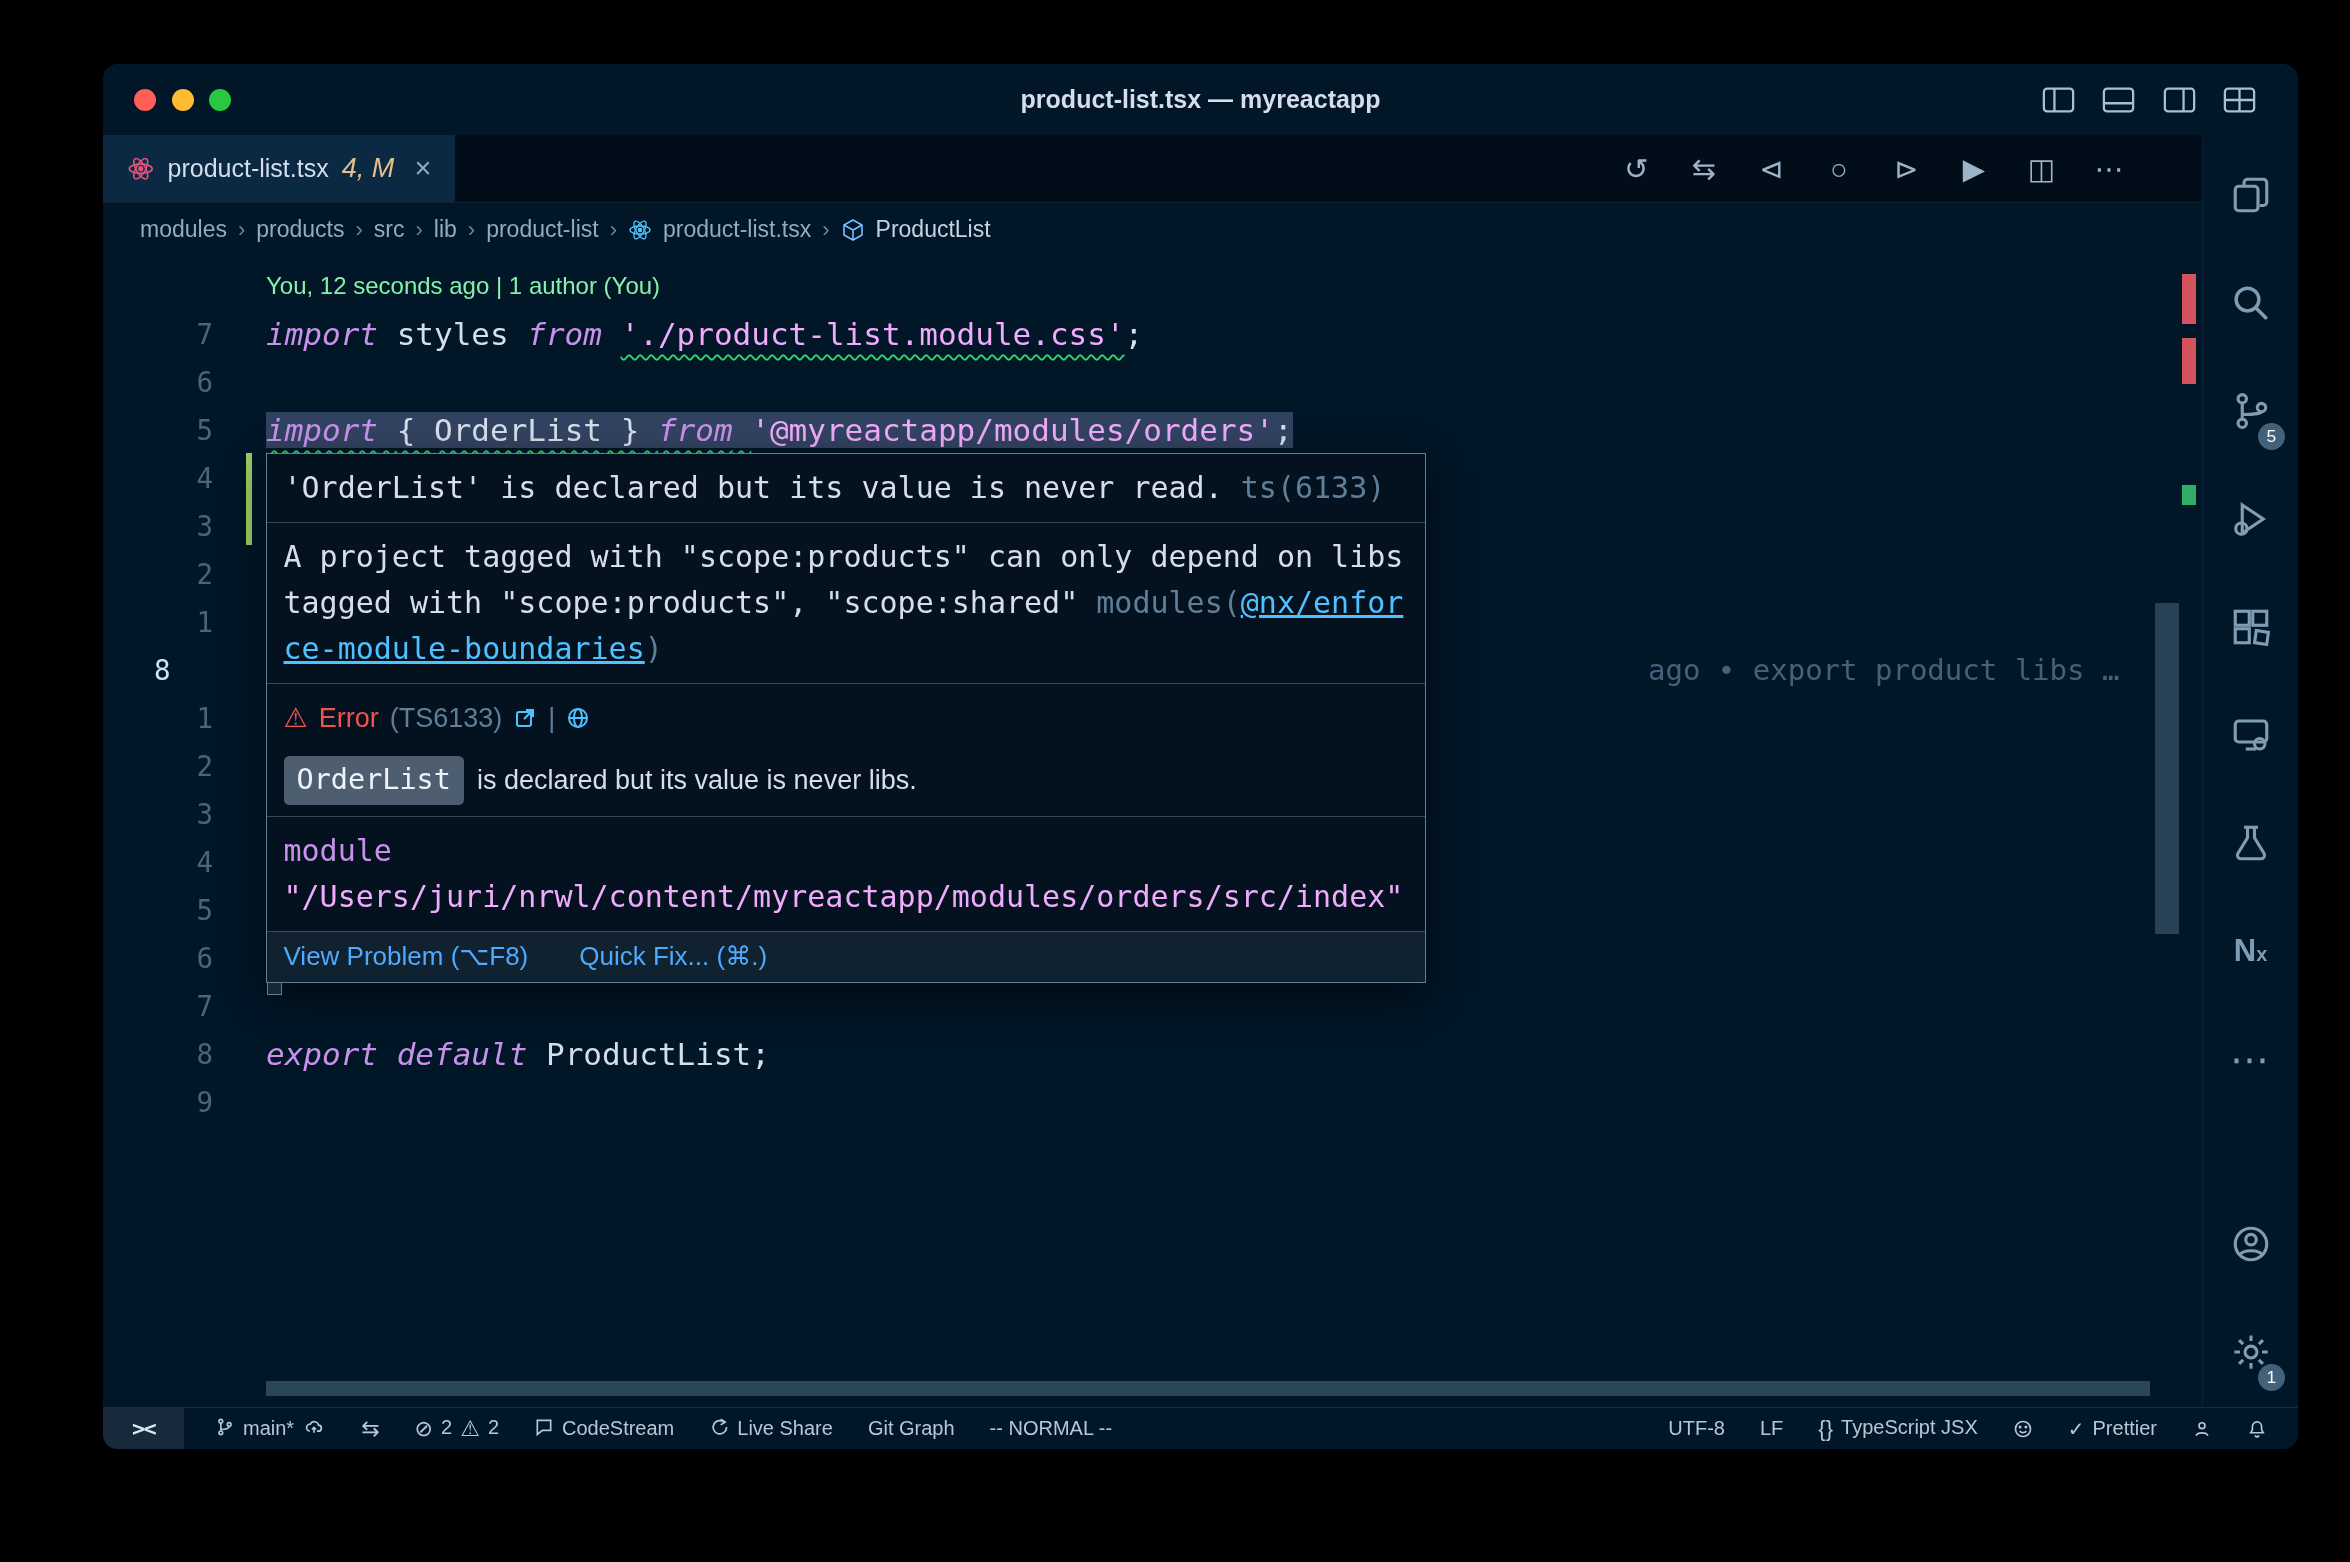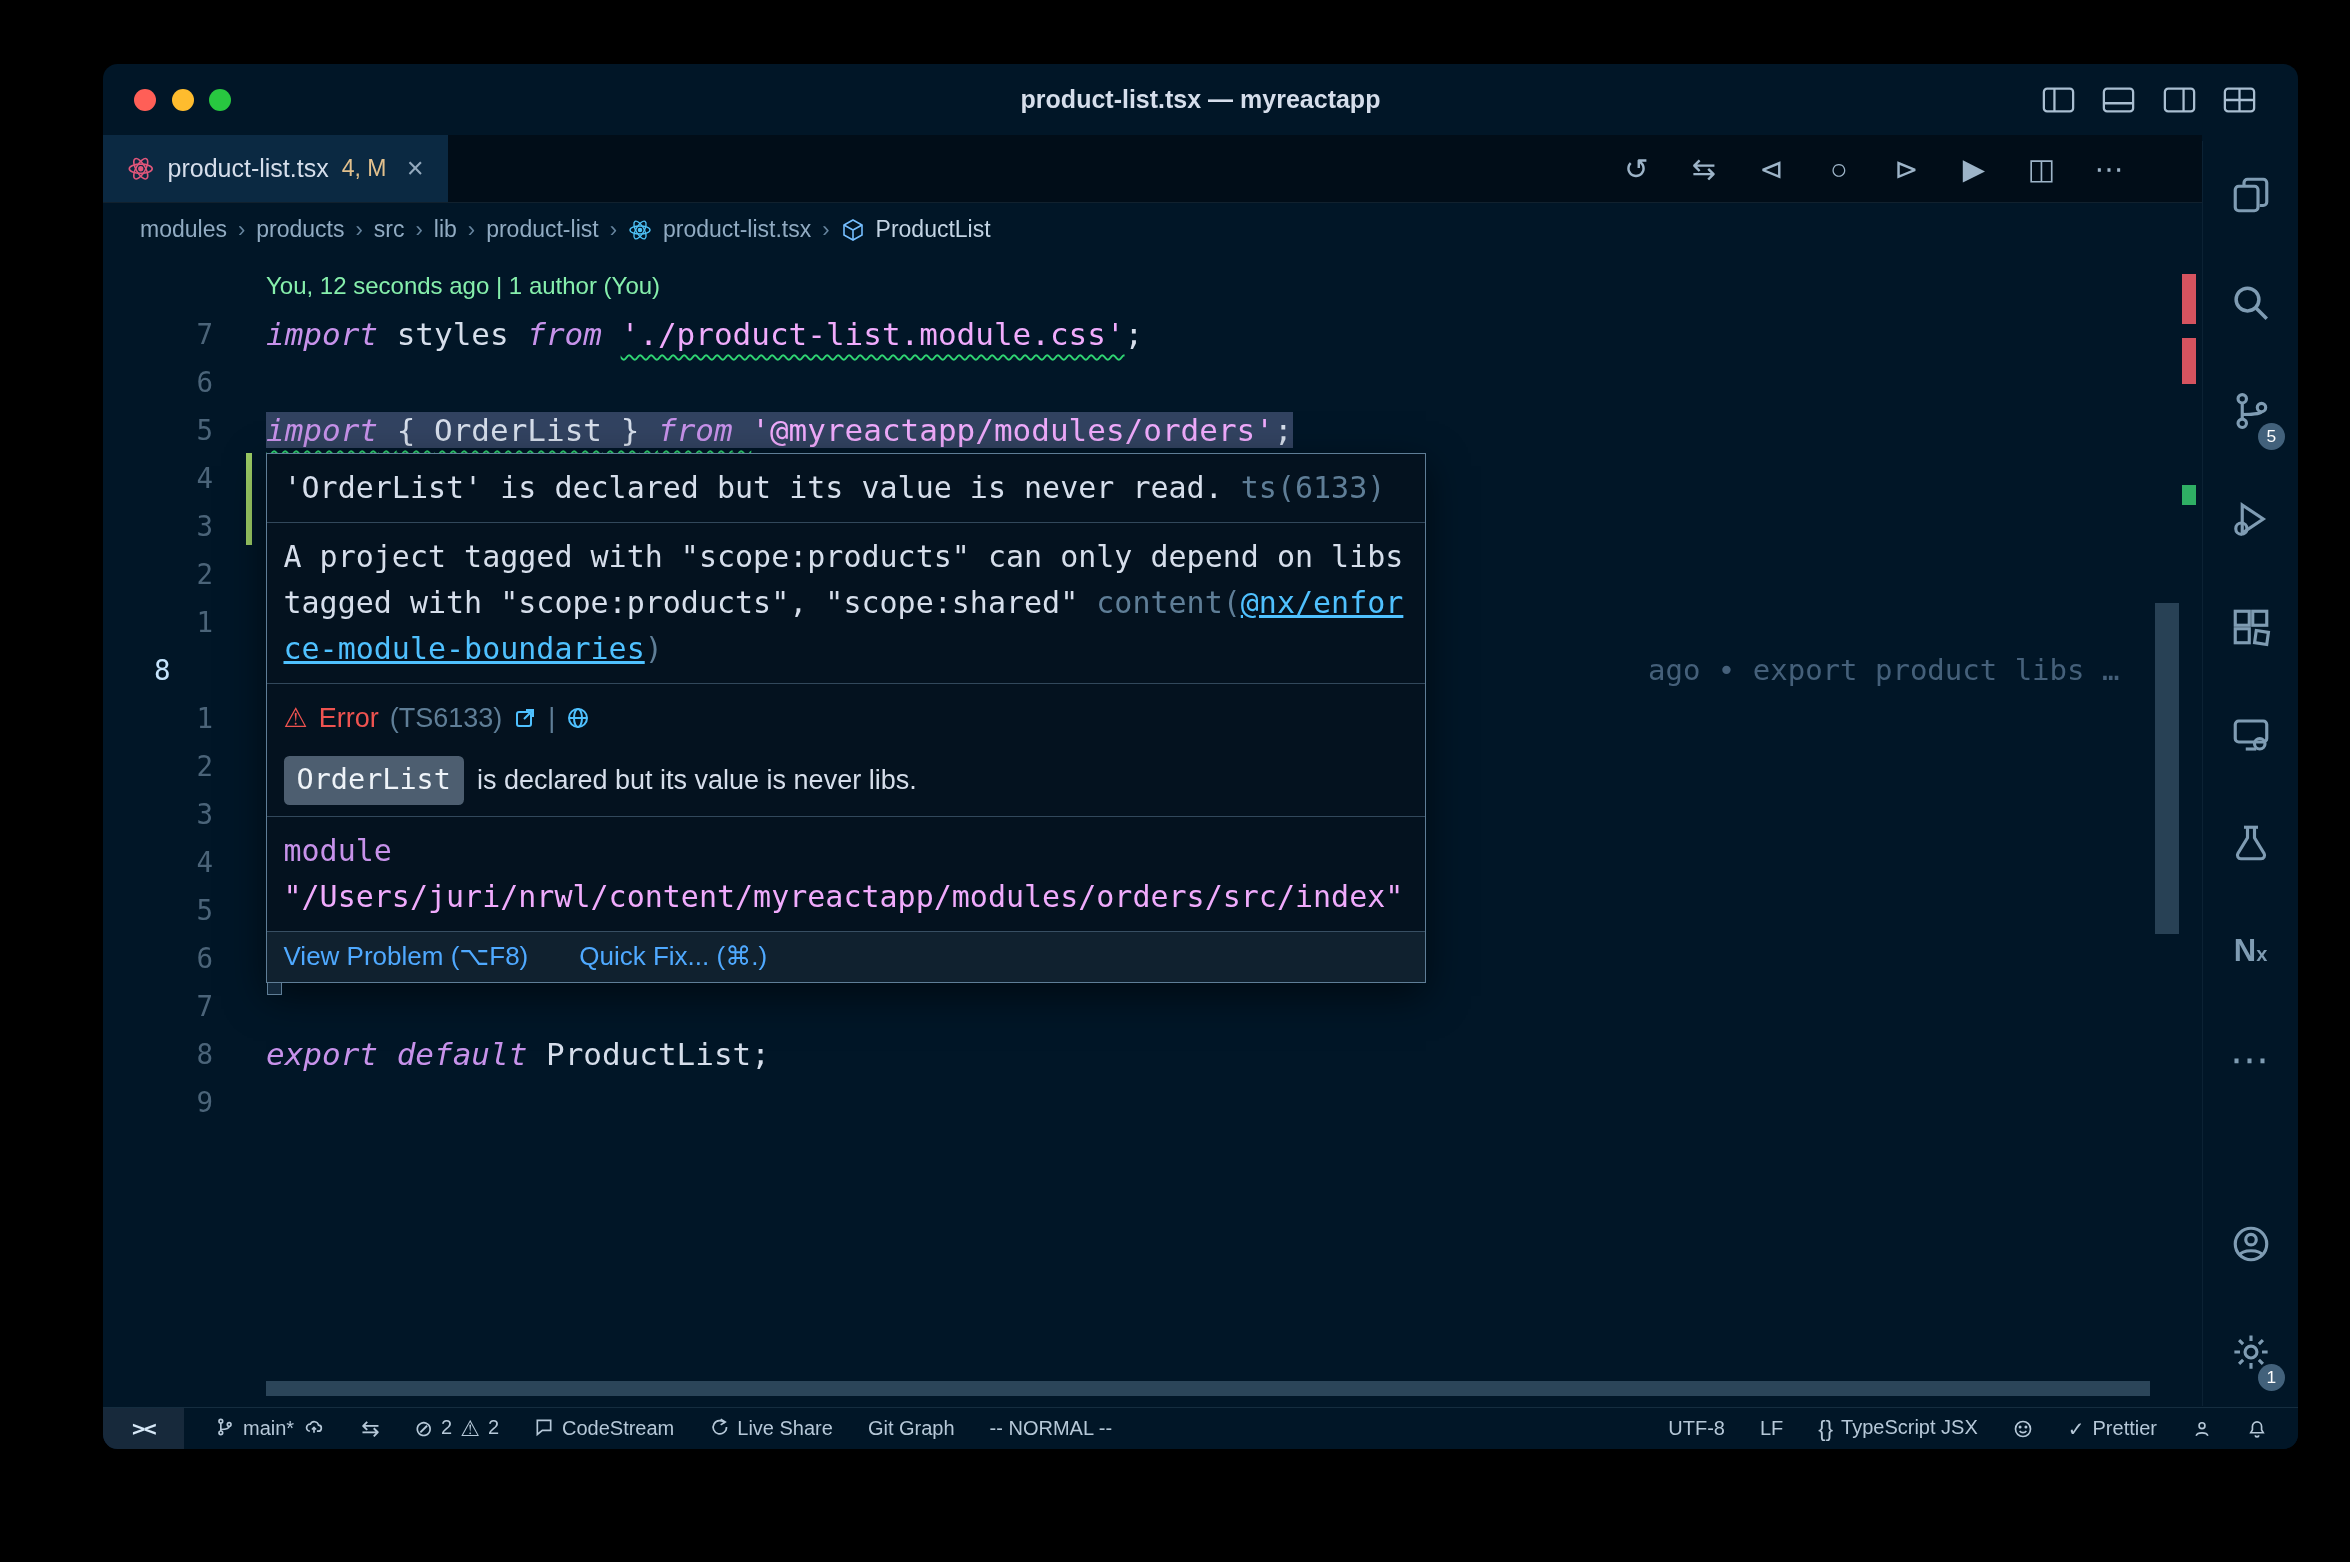--- a/index.html
+++ b/index.html
@@ -17,21 +17,21 @@
   .light.r { background:#ff5f57; } .light.y { background:#febc2e; } .light.g { background:#28c840; }
   .wtitle { position:absolute; left:0; right:0; top:0; height:100%; display:flex;
             align-items:center; justify-content:center; color:#d6deeb; font-size:25px; font-weight:600; }
   .layouticons { position:absolute; right:42px; top:0; height:100%; display:flex; gap:27.5px; align-items:center; color:#a9bed1; }
 
   
   .tabstrip { position:relative; height:68px; background:#010d18; display:flex;
               border-bottom:0.9px solid rgba(95,126,151,.18); width:2099px; }
   .tab { display:flex; align-items:center; gap:13px; padding:0 24px; background:#0b2942; height:100%; }
   .tab-label { color:#d6deeb; font-size:25px; }
-  .tab-badge { color:#e2c08d; font-size:23px; }
+  .tab-badge { color:#e2c08d; font-size:27px;font-style:italic; }
   .tab-close { color:#93a9bd; font-size:29px; margin-left:7.3px; line-height:1; }
   .edtoolbar { position:absolute; right:73px; top:0; height:68px; display:flex; gap:27.5px;
                align-items:center; color:#9db4c8; font-size:29px; }
   .edtoolbar .ticon { width:40px; text-align:center; }
 
   
   .breadcrumbs { height:53px; display:flex; align-items:center; gap:11px; padding-left:37px;
                  color:#91abc2; font-size:23px; width:2099px; }
   .bc-sep { color:#66849e; font-size:22px; }
   .bc-last { color:#c3d4e4; }
@@ -282,21 +282,21 @@
       </div>
     <div class="changebar"></div>
 
     <div class="hover-popup">
       <div class="hs">
         <span>'OrderList' is declared but its value is never read.</span>
         <span class="dim">ts(6133)</span>
       </div>
       <div class="hs">
         <span>A project tagged with "scope:products" can only depend on libs tagged with "scope:products", "scope:shared"</span>
-        <span class="dim">content(</span><span class="hlink">@nx/enforce-module-boundaries</span><span class="dim">)</span>
+        <span class="dim">modules(</span><span class="hlink">@nx/enforce-module-boundaries</span><span class="dim">)</span>
       </div>
       <div class="hs">
         <div class="err-line">
           <span class="err-red">⚠</span>
           <span class="err-red">Error</span>
           <span class="dim">(TS6133)</span>
           <span class="icon-blue">
             <svg class="si" width="24" height="24" viewBox="0 0 24 24" fill="none" stroke="currentColor" stroke-width="2">
                 <rect x="4" y="6" width="14" height="14" rx="2"></rect>
                 <path d="M13 4h7v7M20 4l-9 9"></path>

